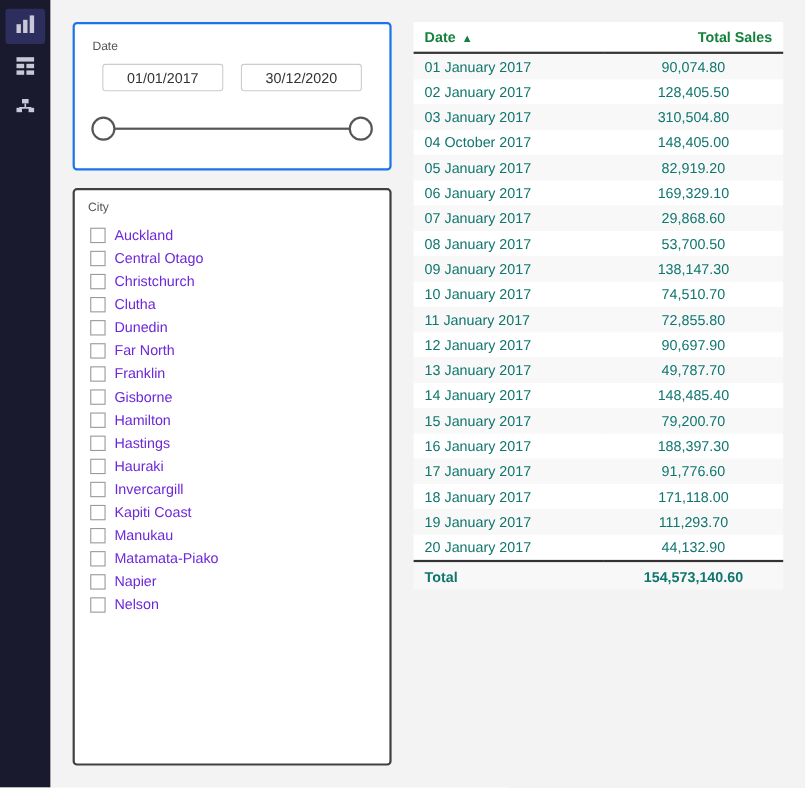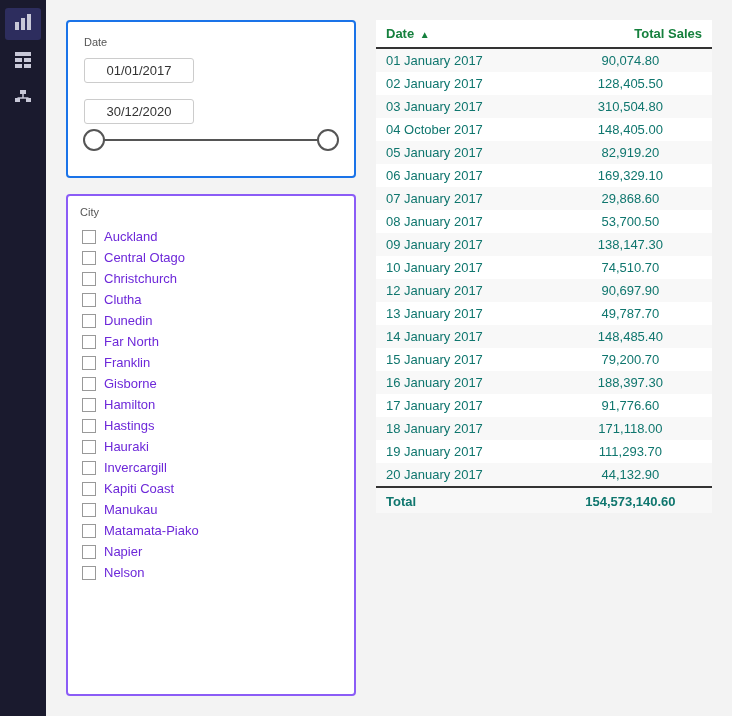--- a/index.html
+++ b/index.html
@@ -67,22 +67,22 @@
       padding: 14px 16px 20px;
     }
     .filter-label {
       font-size: 11px;
       color: #555;
       margin-bottom: 10px;
     }
     .date-inputs {
       display: flex;
       gap: 16px;
+      margin-bottom: 18px;
       justify-content: center;
-      flex-direction: column;
     }
     .date-input-box {
       border: 1px solid #ccc;
       border-radius: 3px;
       padding: 4px 10px;
       font-size: 13px;
       color: #333;
       background: #fff;
       text-align: center;
       width: 110px;
@@ -110,21 +110,21 @@
       top: 50%;
       transform: translate(-50%, -50%);
       cursor: pointer;
     }
     .slider-thumb.left { left: 0%; }
     .slider-thumb.right { left: 100%; }
 
     
     .city-card {
       background: #fff;
-      border: 2px solid #8b5cf6;
+      border: 2px solid #404040;
       border-radius: 4px;
       padding: 10px 12px 12px;
       flex: 1;
       overflow: hidden;
       display: flex;
       flex-direction: column;
     }
     .city-label {
       font-size: 11px;
       color: #555;
@@ -378,20 +378,24 @@
     </tr>
           <tr>
       <td>09 January 2017</td>
       <td class="right-align">138,147.30</td>
     </tr>
           <tr>
       <td>10 January 2017</td>
       <td class="right-align">74,510.70</td>
     </tr>
           <tr>
+      <td>11 January 2017</td>
+      <td class="right-align">72,855.80</td>
+    </tr>
+          <tr>
       <td>12 January 2017</td>
       <td class="right-align">90,697.90</td>
     </tr>
           <tr>
       <td>13 January 2017</td>
       <td class="right-align">49,787.70</td>
     </tr>
           <tr>
       <td>14 January 2017</td>
       <td class="right-align">148,485.40</td>

